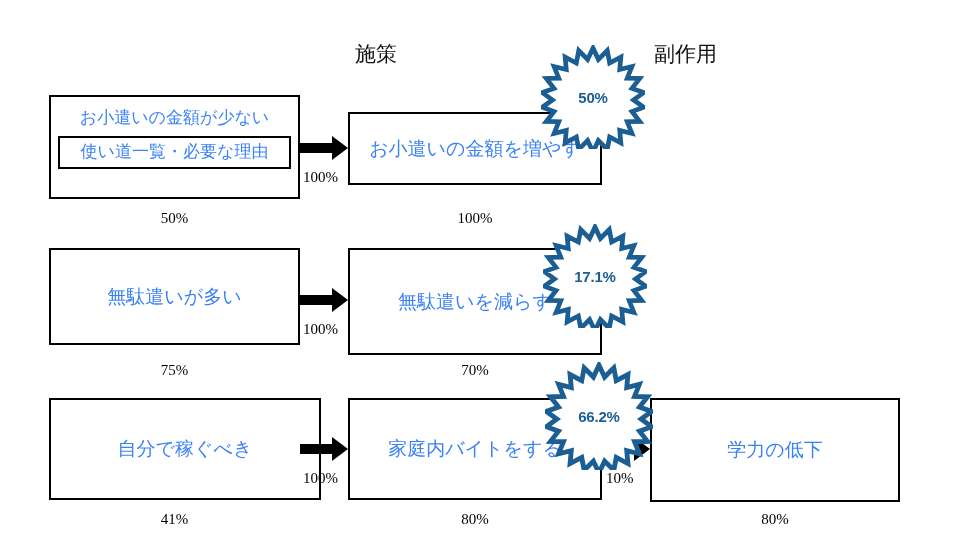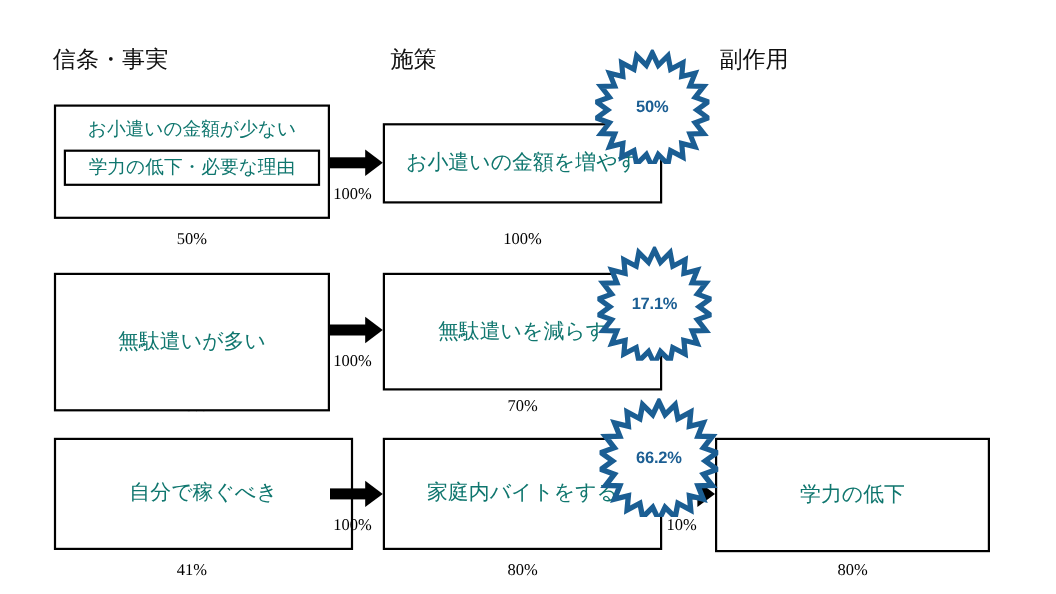--- a/index.html
+++ b/index.html
@@ -19,21 +19,21 @@
   .node{
     position:absolute;
     border:2.5px solid #000;
     background:#fff;
     box-sizing:border-box;
     display:flex;align-items:center;justify-content:center;
     z-index:3;
   }
   .node .node-label{
     font-family:"Liberation Serif","DejaVu Serif",serif;
-    font-size:19px;line-height:1.25;color:#0f766e;white-space:nowrap;
+    font-size:19px;line-height:1.25;color:#3b82f6;white-space:nowrap;
     text-align:center;
   }
   .node.stacked{flex-direction:column;justify-content:flex-start;padding-top:10px;}
   .node.stacked .node-label{font-size:17px;}
   .inner-box{
     margin-top:8px;
     border:2px solid #000;
     background:#fff;
     padding:3px 6px 4px 6px;
     box-sizing:border-box;
@@ -78,30 +78,29 @@
     font-weight:bold;font-size:15px;color:#1b5e93;
     letter-spacing:-0.2px;
     pointer-events:none;
   }
 </style>
 </head>
 <body>
 
 <div id="stage">
 
-  <div class="col-header" style="left:48px;top:44px;">信条・事実</div>
 
   <div class="col-header" style="left:355px;top:44px;">施策</div>
 
   <div class="col-header" style="left:654px;top:44px;">副作用</div>
 
   <div class="node stacked" style="left:49px;top:95px;width:251px;height:104px;">
     <div class="node-label">お小遣いの金額が少ない</div>
     <div class="inner-box">
-      <div class="node-label">学力の低下・必要な理由</div>
+      <div class="node-label">使い道一覧・必要な理由</div>
     </div>
   </div>
   <div class="box-pct" style="left:49px;top:211px;width:251px;">50%</div>
 
   <div class="arrow" style="left:300px;top:134px;width:48px;height:28px;">
     <div class="shaft" style="width:34px;"></div>
     <div class="head" style="left:32px;"></div>
   </div>
   <div class="edge-pct" style="left:303px;top:170px;">100%</div>
 
@@ -110,21 +109,21 @@
   </div>
   <div class="box-pct" style="left:348px;top:211px;width:254px;">100%</div>
 
   <div class="burst" style="left:541px;top:45px;width:104px;height:104px;">
     <svg width="104" height="104" viewBox="0 0 100 100">
       <polygon fill="#ffffff" stroke="#1b5e93" stroke-width="4.5" stroke-linejoin="miter" points="50,3 55.2,13.9 63.7,5.4 66,17.3 76.8,11.6 75.7,23.6 87.4,20.7 82.9,31.9 94.9,32.2 87.5,41.7 98.8,45.8 89,52.8 98.8,59.9 87.5,64 94.9,73.5 82.9,73.8 87.4,85 75.7,82.1 76.8,94.1 66,88.4 63.7,100.3 55.2,91.8 50,102.7 44.8,91.8 36.3,100.3 34,88.4 23.2,94.1 24.3,82.1 12.6,85 17.1,73.8 5.1,73.5 12.5,64 1.2,59.9 11,52.8 1.2,45.8 12.5,41.7 5.1,32.2 17.1,31.9 12.6,20.7 24.3,23.6 23.2,11.6 34,17.3 36.3,5.4 44.8,13.9"></polygon>
     </svg>
     <div class="burst-text">50%</div>
   </div>
 
-  <div class="node" style="left:49px;top:248px;width:251px;height:126px;">
+  <div class="node" style="left:49px;top:248px;width:251px;height:97px;">
     <div class="node-label">無駄遣いが多い</div>
   </div>
   <div class="box-pct" style="left:49px;top:363px;width:251px;">75%</div>
 
   <div class="arrow" style="left:300px;top:286px;width:48px;height:28px;">
     <div class="shaft" style="width:34px;"></div>
     <div class="head" style="left:32px;"></div>
   </div>
   <div class="edge-pct" style="left:303px;top:322px;">100%</div>
 

